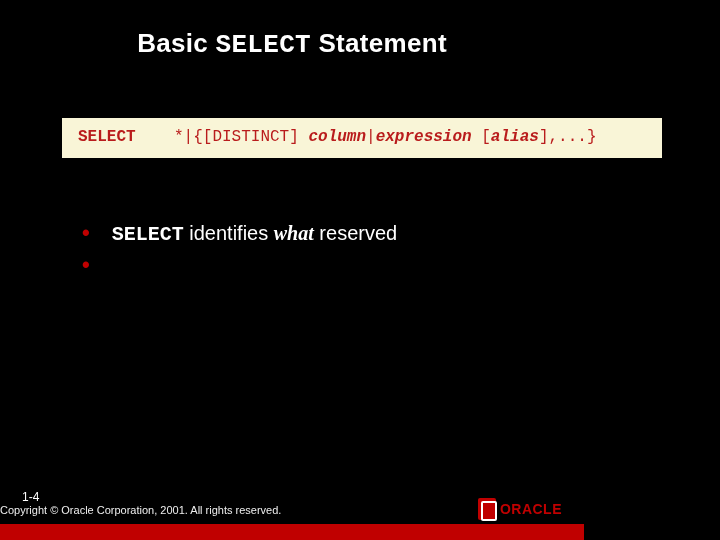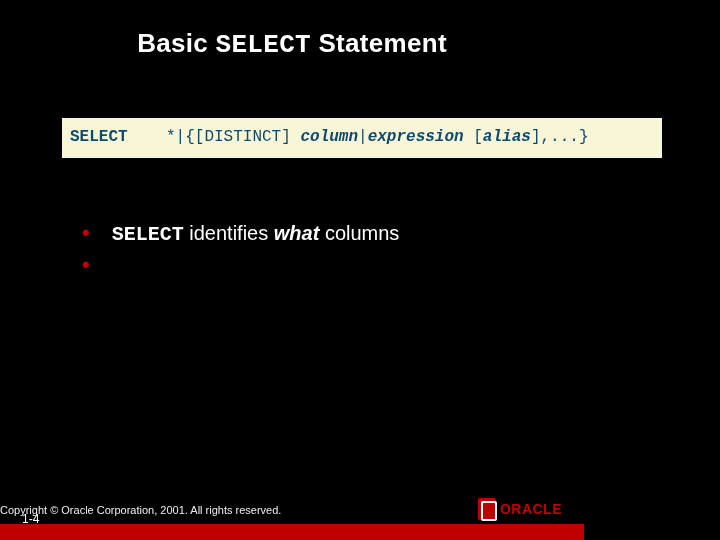--- a/index.html
+++ b/index.html
@@ -2,35 +2,35 @@
 <html><head>
 <meta charset="utf-8">
 <style>
   * { margin: 0; padding: 0; box-sizing: border-box; }
   html, body { width: 720px; height: 540px; background: #000; font-family: Arial, Helvetica, sans-serif; overflow: hidden; }
   .slide { width: 584px; height: 540px; position: relative; color: #fff; }
   .title { text-align: center; font-weight: bold; color: #fff; font-size: 26px; padding-top: 28px; letter-spacing: 0.3px; }
   .title .mono { font-family: "Courier New", Courier, monospace; font-size: 26px; }
   .codebox {
     position: absolute; left: 62px; top: 118px; width: 600px;
-    background: #f9f5d7; color: #0c4a6e; padding: 10px 12px 12px 8px;
+    background: #f9f5d7; color: #b91c1c; padding: 10px 12px 12px 16px;
     font-family: "Courier New", Courier, monospace; font-size: 16px;
     box-shadow: 2px 2px 4px rgba(0,0,0,0.6);
   }
   .codebox .row { white-space: pre; }
   .kw { font-weight: bold; display: inline-block; width: 96px; }
   .ital { font-style: italic; font-weight: bold; }
   .bullets { position: absolute; left: 82px; top: 222px; font-size: 20px; }
   .bullets li { list-style: none; margin-bottom: 8px; display: flex; align-items: flex-start; }
   .dot { color: #c00000; font-size: 22px; line-height: 22px; margin-right: 22px; font-weight: bold; }
   .bline .mono { font-family: "Courier New", Courier, monospace; font-weight: bold; }
-  .bline .em { font-style: italic; font-weight: bold; }
+  .bline .em { font-style: italic; font-weight: bold; font-family: Liberation Serif, serif; }
   .bline .bold { font-weight: normal; }
   .footer { position: absolute; left: 0; bottom: 0; width: 100%; height: 16px; background: #c00000; }
-  .pagenum { position: absolute; left: 22px; bottom: 14px; font-size: 12px; color: #fff; }
+  .pagenum { position: absolute; left: 22px; bottom: 36px; font-size: 12px; color: #fff; }
   .copyright { position: absolute; width: 100%; text-align: left; bottom: 24px; font-size: 11px; color: #eee; }
   .logo { position: absolute; right: 22px; bottom: 20px; display: flex; align-items: center; gap: 4px; }
   .logo-sq { width: 18px; height: 22px; background: #c00000; border-radius: 2px; position: relative; }
   .logo-sq::after { content: ""; position: absolute; left: 3px; top: 3px; width: 12px; height: 16px; border: 2px solid #fff; border-radius: 2px; }
   .logo-text { font-family: Arial, sans-serif; font-weight: bold; font-size: 14px; color: #c00000; letter-spacing: 0.5px; }
 </style>
 </head>
 <body>
 
 <div class="slide">
@@ -39,21 +39,21 @@
     <span>Basic </span><span class="mono">SELECT</span><span> Statement</span>
   </h1>
 
   <div class="codebox">
     <div class="row"><span class="kw">SELECT</span><span>*|{[DISTINCT] </span><span class="ital">column</span><span>|</span><span class="ital">expression</span><span> [</span><span class="ital">alias</span><span>],...}</span></div>
   </div>
 
   <ul class="bullets">
     <li>
       <span class="dot">•</span>
-      <span class="bline"><span class="mono">SELECT</span><span class="bold"> identifies </span><span class="em">what</span><span class="bold"> columns</span></span>
+      <span class="bline"><span class="mono">SELECT</span><span class="bold"> identifies </span><span class="em">what</span><span class="bold"> reserved</span></span>
     </li>
     <li>
       <span class="dot">•</span>
     </li>
   </ul>
 
   <div class="pagenum">1-4</div>
   <div class="copyright">Copyright © Oracle Corporation, 2001. All rights reserved.</div>
   <div class="logo">
     <div class="logo-sq"></div>

